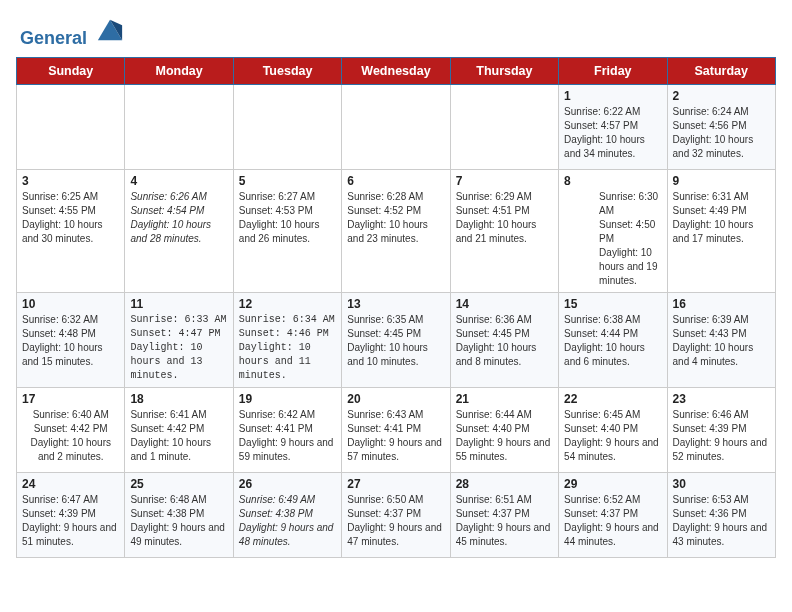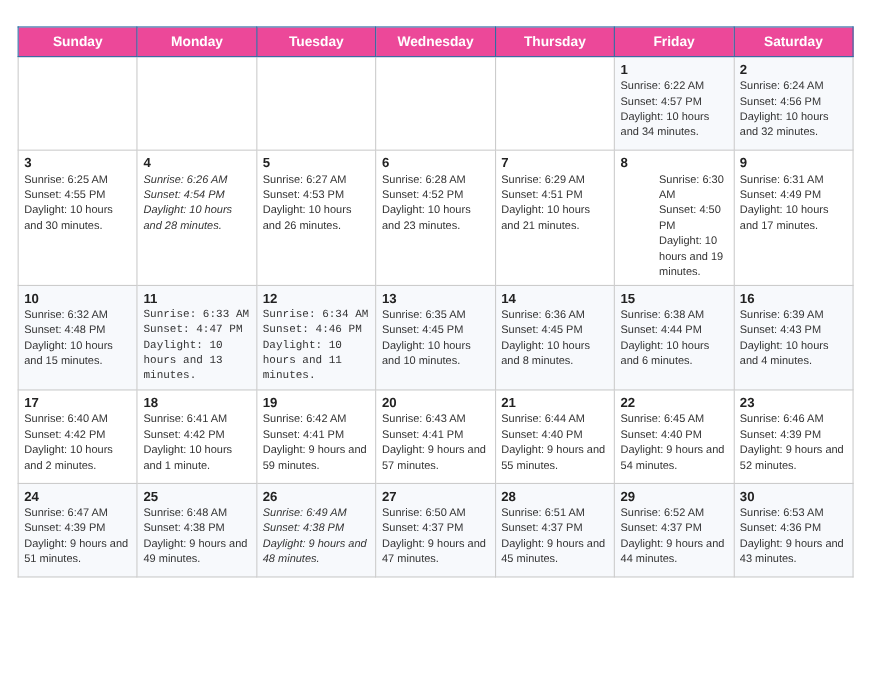--- a/index.html
+++ b/index.html
@@ -47,21 +47,21 @@
     }
     .calendar-wrapper {
       padding: 0 16px 16px 16px;
     }
     table {
       width: 100%;
       border-collapse: collapse;
       table-layout: fixed;
     }
     thead tr th {
-      background-color: #ec4899;
+      background-color: #b91c1c;
       color: #fff;
       font-size: 12.5px;
       font-weight: bold;
       padding: 6px 4px;
       border: 1px solid #2e6da4;
     }
     tbody tr td {
       border: 1px solid #ccc;
       vertical-align: top;
       padding: 4px 5px;
@@ -90,20 +90,27 @@
     .empty-cell {
       background: #fff !important;
     }
   </style>
 </head>
 <body>
 
 <div class="header">
   <div class="logo">
     <div>
+      <div class="logo-text">
+        <span>General</span>
+        <svg class="logo-icon" viewBox="0 0 30 30">
+          <polygon points="2,26 15,4 28,26" fill="#2e6da4"></polygon>
+          <polygon points="15,4 28,26 28,10" fill="#1a4a7a"></polygon>
+        </svg>
+      </div>
     </div>
   </div>
   <div class="title-block">
     <div class="month-title"></div>
     <div class="location-title"></div>
   </div>
 </div>
 
 <div class="calendar-wrapper">
   <table>
@@ -222,21 +229,21 @@
           <td>
             <span class="day-number">16</span>
             <div class="cell-content" style="white-space: pre-line;">Sunrise: 6:39 AM
 Sunset: 4:43 PM
 Daylight: 10 hours and 4 minutes.</div>
           </td>
         </tr>
         <tr>
           <td>
             <span class="day-number">17</span>
-            <div class="cell-content" style="white-space: pre-line;">Sunrise: 6:40 AM
+            <div class="cell-content" style="white-space: pre-line; text-align: center;">Sunrise: 6:40 AM
 Sunset: 4:42 PM
 Daylight: 10 hours and 2 minutes.</div>
           </td>
           <td>
             <span class="day-number">18</span>
             <div class="cell-content" style="white-space: pre-line;">Sunrise: 6:41 AM
 Sunset: 4:42 PM
 Daylight: 10 hours and 1 minute.</div>
           </td>
           <td>

